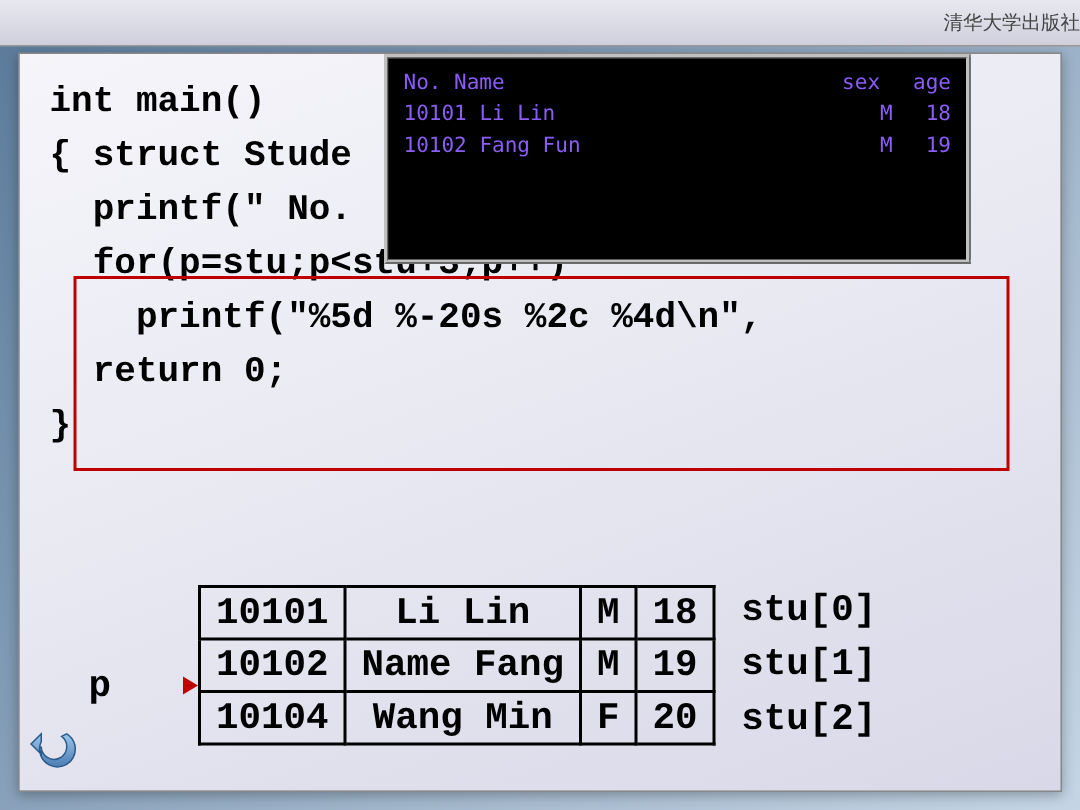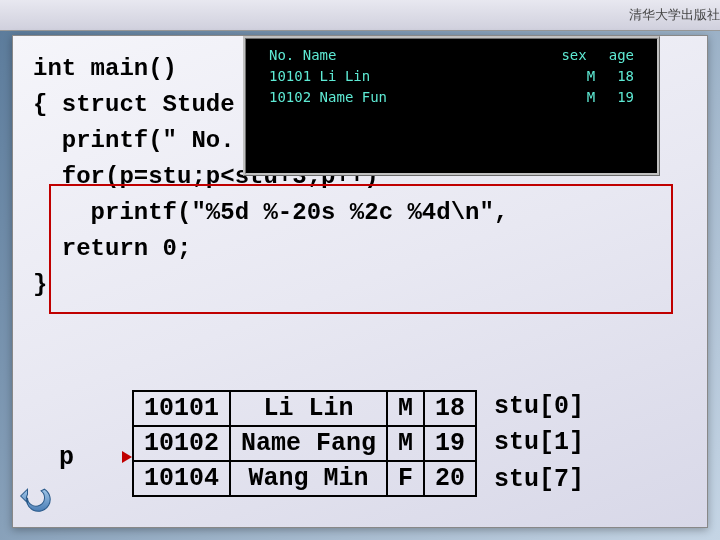--- a/index.html
+++ b/index.html
@@ -53,29 +53,29 @@
     left: 36px;
     width: 620px;
     height: 126px;
     border: 2px solid #c00000;
     pointer-events: none;
   }
   
   .console-window {
     position: absolute;
     top: 0px;
-    left: 230px;
+    left: 243px;
     width: 365px;
     height: 122px;
     background: #000;
     border: 3px ridge #c0c0c0;
     font-family: "Lucida Console", monospace;
-    color: #5eead4;
+    color: #8b5cf6;
     font-size: 14px;
-    padding: 6px 23px;
+    padding: 6px 10px;
     line-height: 1.5;
   }
   
   .console-row {
     display: flex;
     justify-content: space-between;
   }
   
   .console-left { flex: 0 0 auto; }
   .console-right { display: flex; gap: 22px; }
@@ -193,21 +193,21 @@
         <span>Li Lin</span>
       </span>
       <span class="console-right">
         <span>M</span>
         <span>18</span>
       </span>
     </div>
     <div class="console-row">
       <span class="console-left">
         <span>10102</span>
-        <span>Name Fun</span>
+        <span>Fang Fun</span>
       </span>
       <span class="console-right">
         <span>M</span>
         <span>19</span>
       </span>
     </div>
   </div>
 
   <div class="diagram">
     <span class="p-label">p</span>
@@ -233,21 +233,21 @@
         <td>10104</td>
         <td>Wang Min</td>
         <td>F</td>
         <td>20</td>
       </tr>
     </tbody>
       </table>
     <div class="stu-labels">
       <span>stu[0]</span>
       <span>stu[1]</span>
-      <span>stu[7]</span>
+      <span>stu[2]</span>
     </div>
   </div>
 
   <div class="back-btn">
     <svg class="back-icon" viewBox="0 0 40 40">
       <defs>
         <linearGradient id="g" x1="0" y1="0" x2="0" y2="1">
           <stop offset="0" stop-color="#9fc5e8"></stop>
           <stop offset="1" stop-color="#4a7db5"></stop>
         </linearGradient>

